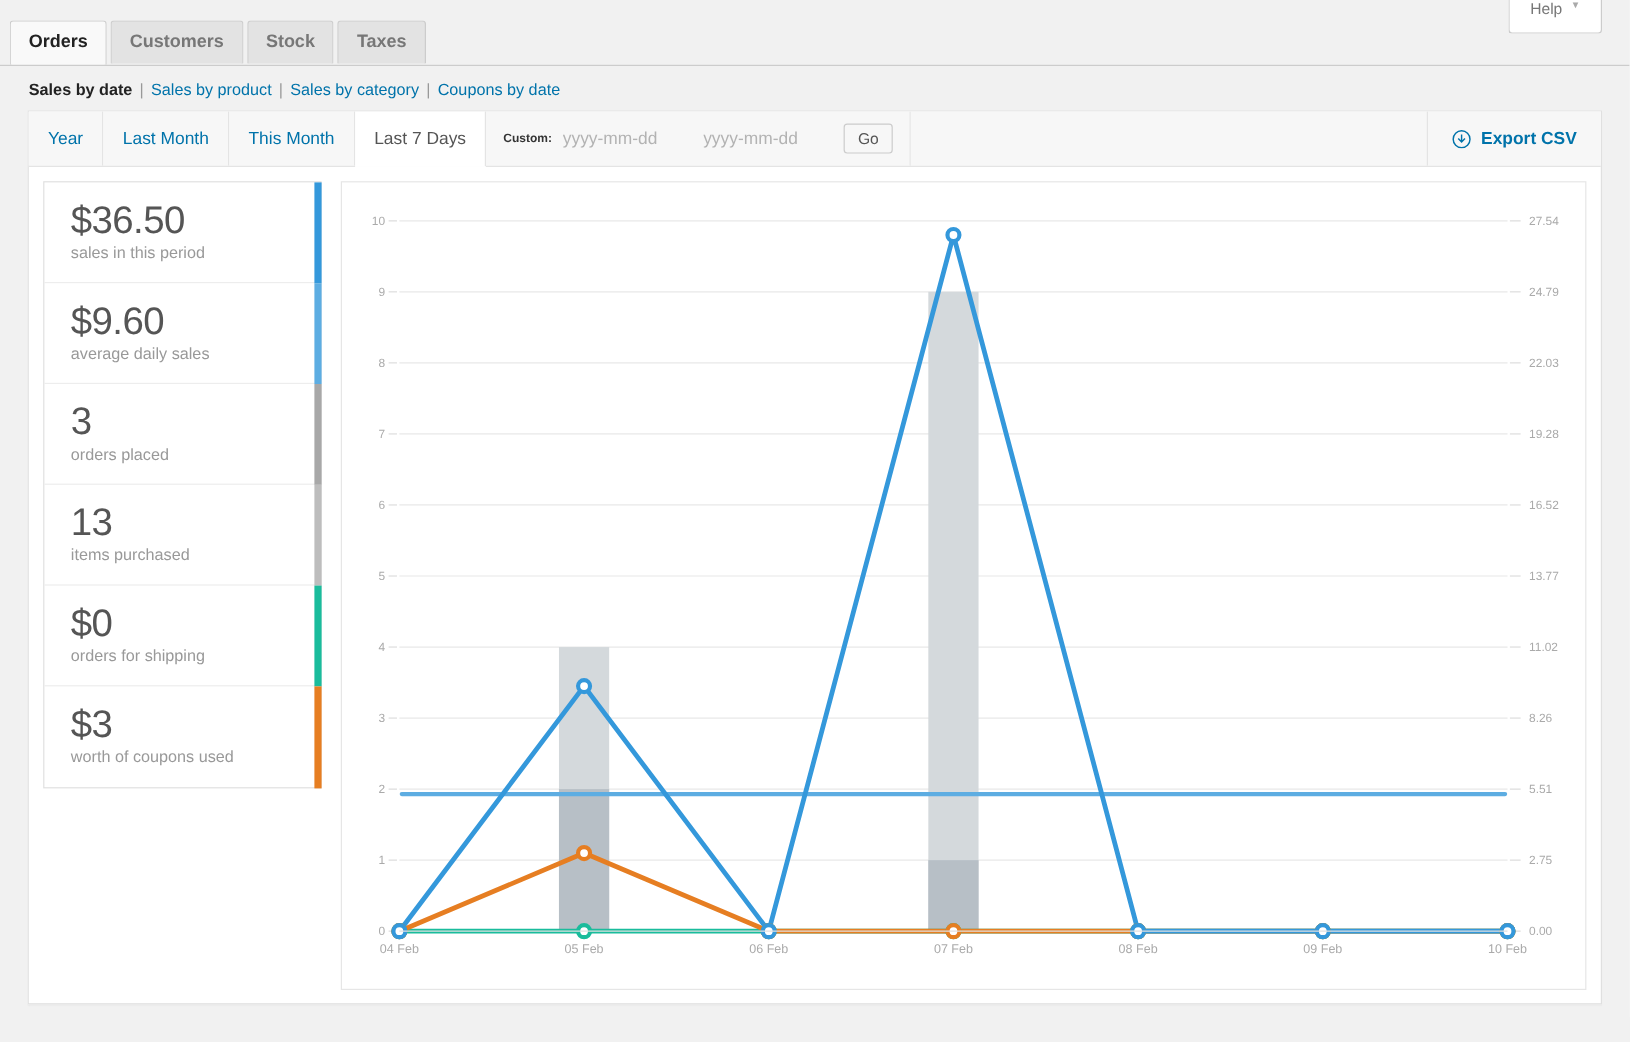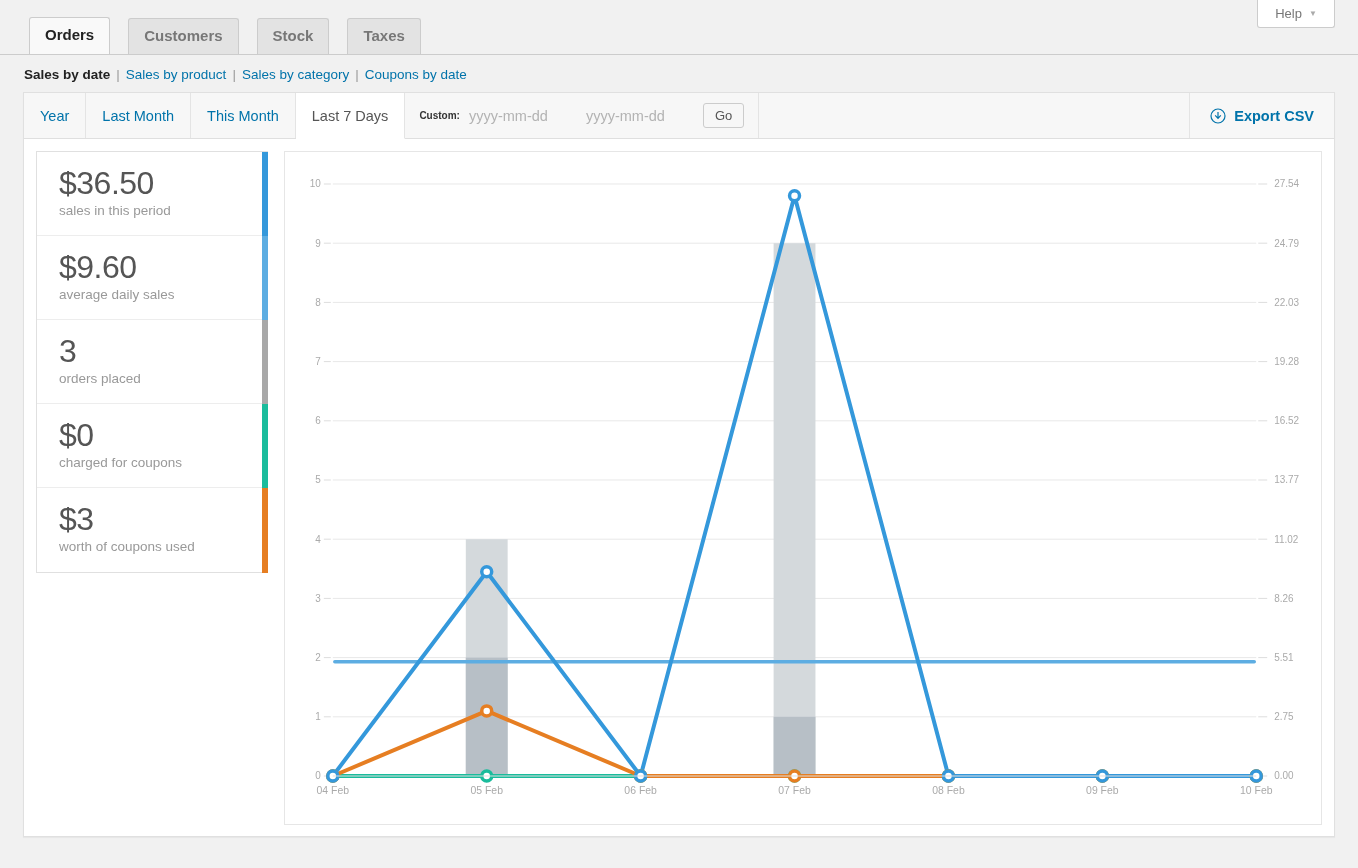--- a/index.html
+++ b/index.html
@@ -10,29 +10,29 @@
     -webkit-font-smoothing: antialiased;
   }
   .page { position: relative; width: 1358px; height: 868px; }
 
   
   .help-btn {
     position: absolute; top: 0; right: 23px;
     width: 78px; height: 28px;
     background: #fff; border: 1px solid #ccc; border-top: none;
     border-radius: 0 0 3px 3px;
-    display: flex; align-items: center; justify-content: center; gap: 7px;
+    display: flex; align-items: flex-start; justify-content: center; gap: 7px;
     font-size: 13px; color: #777; cursor: pointer;
   }
   .help-btn .caret { font-size: 8px; color: #aaa; }
 
   
   .tabs {
-    position: absolute; left: 29px; top: 17px;
-    display: flex; align-items: center; gap: 18px;
+    position: absolute; left: 8px; top: 17px;
+    display: flex; align-items: flex-start; gap: 3px;
   }
   .tab {
     background: #e3e3e3; border: 1px solid #ccc; border-bottom: none;
     padding: 8px 15px 9px 15px;
     font-size: 15px; font-weight: bold; color: #777;
     border-radius: 3px 3px 0 0; cursor: pointer; line-height: 18px;
   }
   .tab.active { background: #f9f9f9; color: #222; padding-bottom: 10px; }
   .tabs-rule {
     position: absolute; left: 0; right: 0; top: 54px;
@@ -197,22 +197,27 @@
           <div class="amount">$9.60</div>
           <div class="caption">average daily sales</div>
           <div class="accent" style="background:#5dade2"></div>
         </div>
         <div class="stat">
           <div class="amount">3</div>
           <div class="caption">orders placed</div>
           <div class="accent" style="background:#a8a8a8"></div>
         </div>
         <div class="stat">
+          <div class="amount">13</div>
+          <div class="caption">items purchased</div>
+          <div class="accent" style="background:#bdbdbd"></div>
+        </div>
+        <div class="stat">
           <div class="amount">$0</div>
-          <div class="caption">charged for coupons</div>
+          <div class="caption">orders for shipping</div>
           <div class="accent" style="background:#1abc9c"></div>
         </div>
         <div class="stat">
           <div class="amount">$3</div>
           <div class="caption">worth of coupons used</div>
           <div class="accent" style="background:#e67e22"></div>
         </div>
       </div>
 
       <div class="chartbox">

